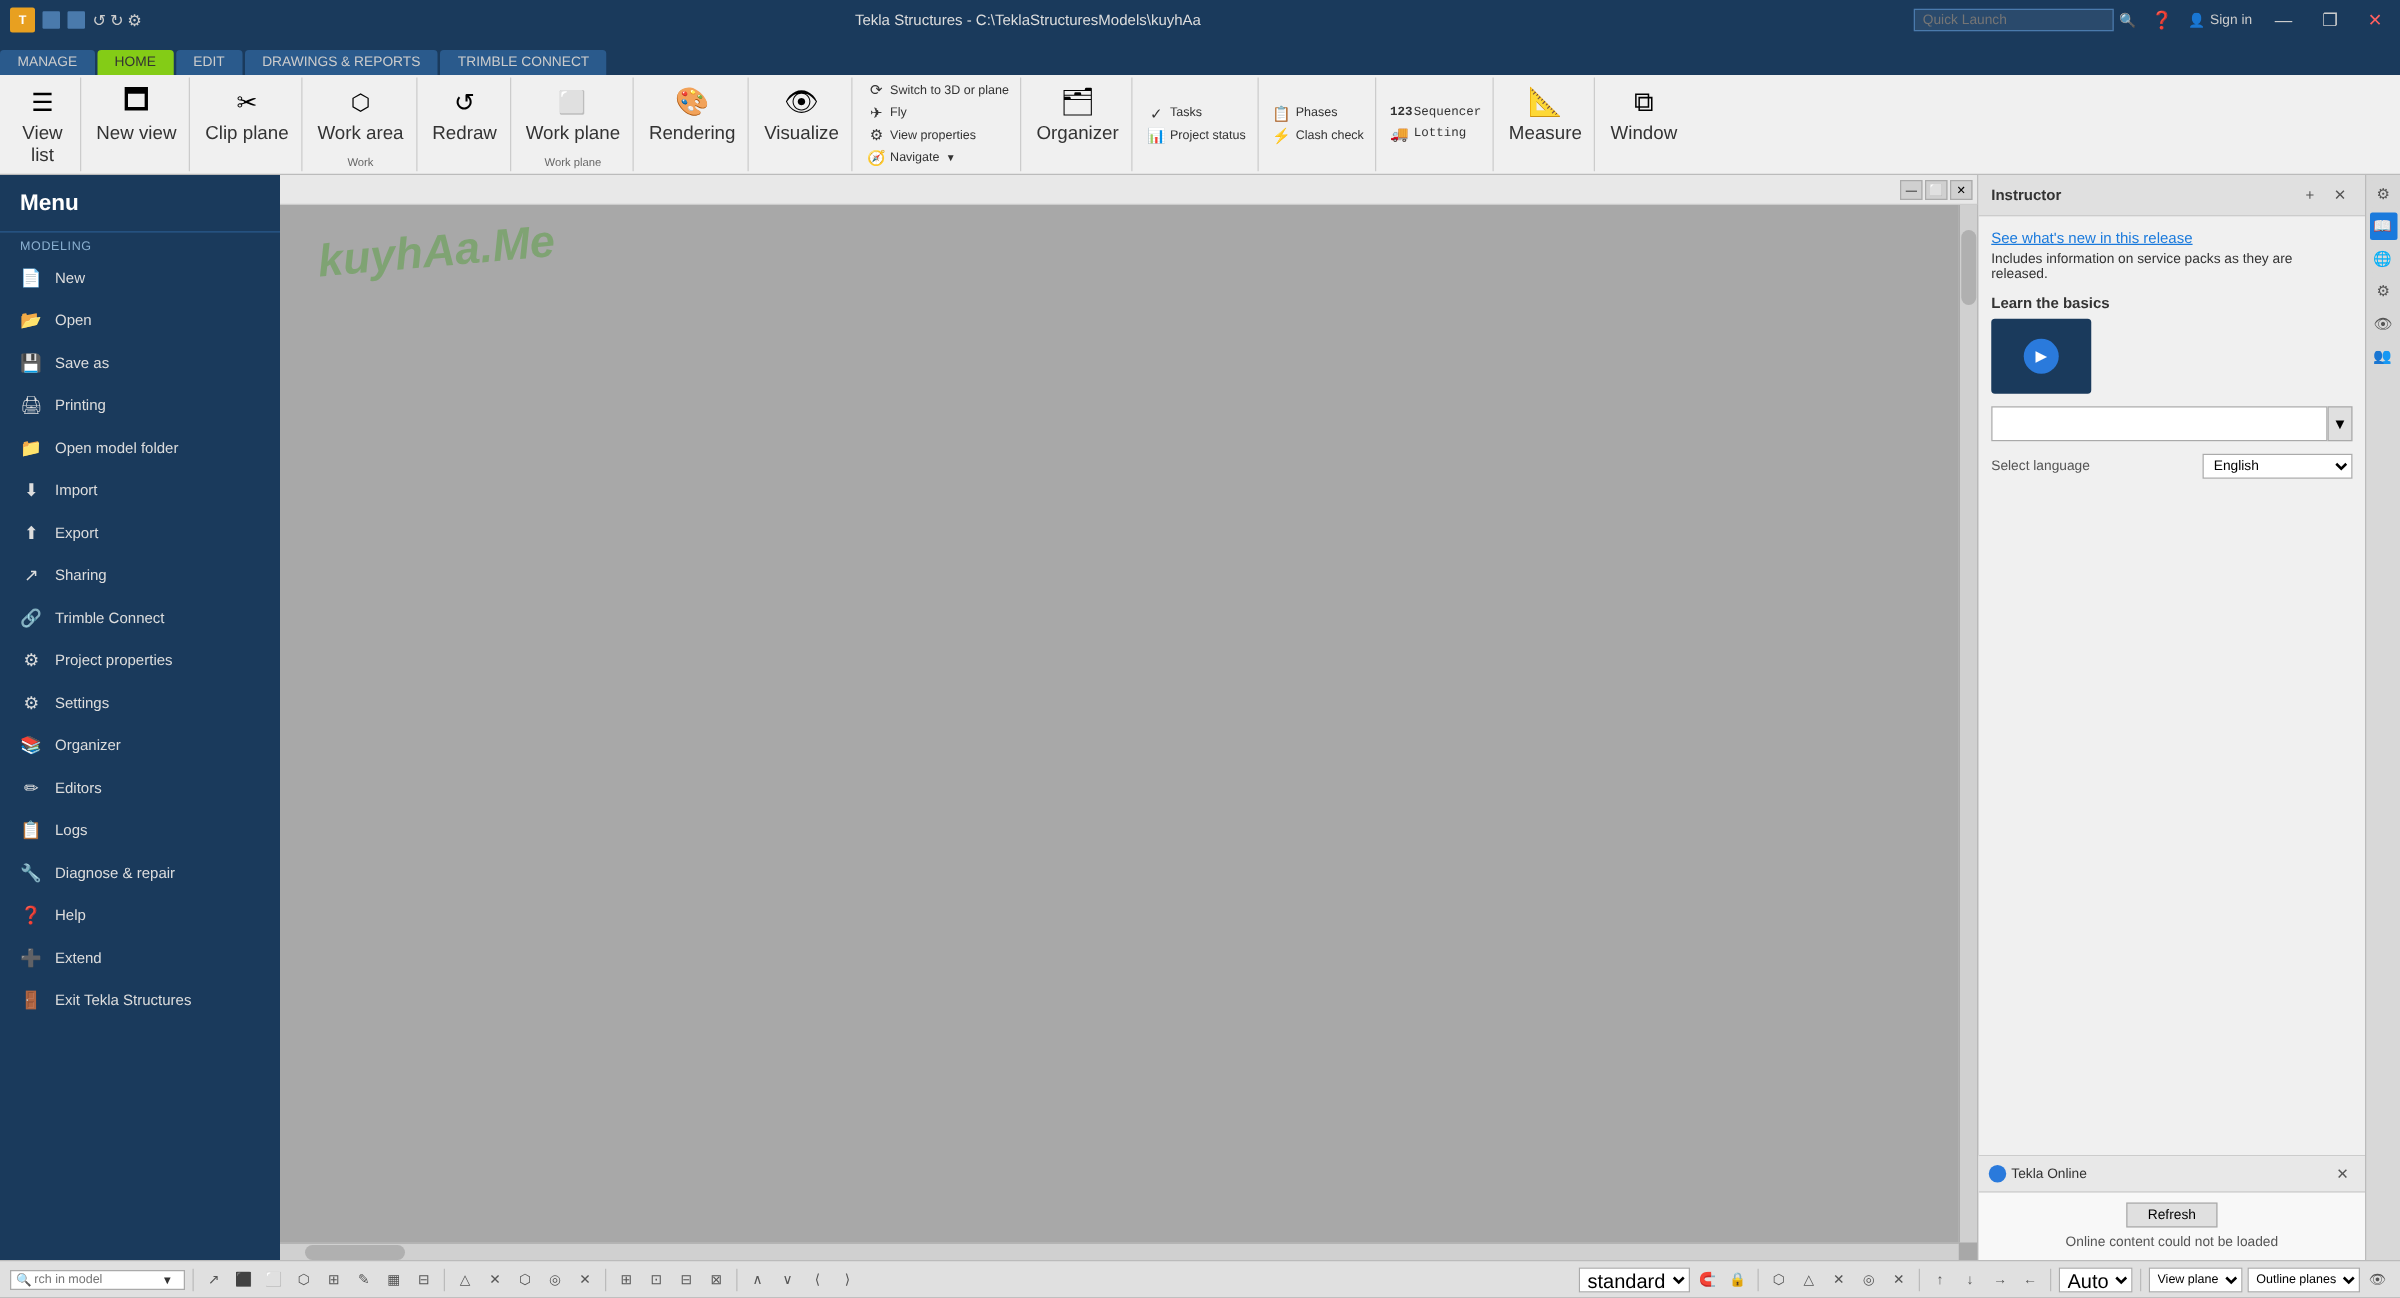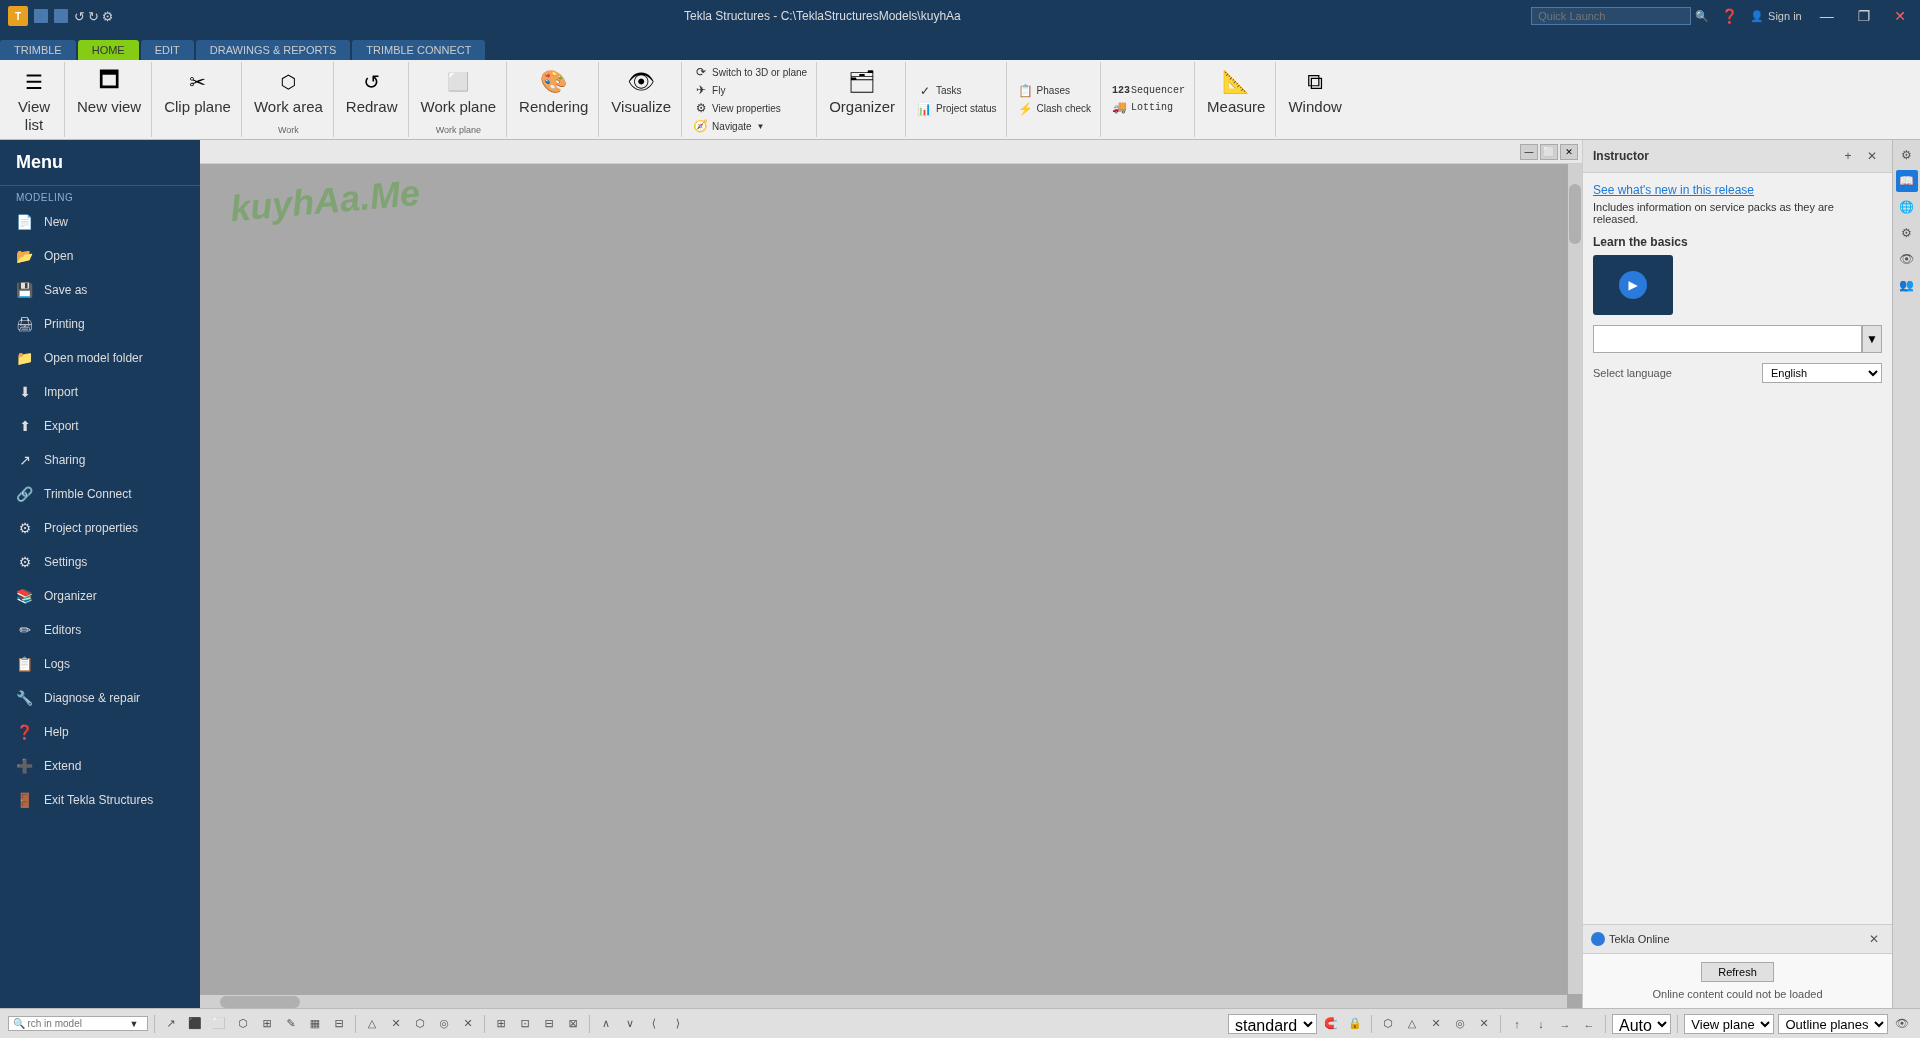--- a/index.html
+++ b/index.html
@@ -103,21 +103,21 @@
     .ribbon-small-icon { font-size: 12px; width: 16px; text-align: center; }
 
     
     .main-layout {
       display: flex;
       height: calc(1038px - 32px - 28px - 80px - 30px);
     }
 
     
     .left-menu {
-      width: 200px;
+      width: 224px;
       background: #1a3a5c;
       color: white;
       display: flex;
       flex-direction: column;
       flex-shrink: 0;
       overflow-y: auto;
     }
     .menu-header {
       padding: 12px 16px;
       font-size: 18px;
@@ -409,26 +409,25 @@
     .bottom-select {
       font-size: 16px;
       border: 1px solid #aaa;
       background: white;
       padding: 1px 2px;
       height: 20px;
     }
     .bottom-toolbar-sep { width: 1px; height: 18px; background: #bbb; margin: 0 2px; }
     .bottom-right { margin-left: auto; display: flex; align-items: center; gap: 4px; }
     .view-select {
-      font-size: 13px;
+      font-size: 10px;
       border: 1px solid #aaa;
       background: white;
       padding: 1px 2px;
       height: 20px;
-      text-align: center;
     }
   </style>
 </head>
 <body>
 
 <div class="titlebar">
   <div class="titlebar-left">
     <div class="titlebar-logo">T</div>
     <div class="titlebar-icon" style="background:#4a7aac;width:14px;height:14px;border-radius:1px;"></div>
     <div class="titlebar-icon" style="background:#4a7aac;width:14px;height:14px;border-radius:1px;"></div>
@@ -449,21 +448,21 @@
       <span>👤</span>
       <span>Sign in</span>
     </div>
     <span class="titlebar-btn">—</span>
     <span class="titlebar-btn">❐</span>
     <span class="titlebar-btn" style="color:#ff6060;">✕</span>
   </div>
 </div>
 
 <div class="menu-tabs">
-  <div class="menu-tab">TRIMBLE</div>
+  <div class="menu-tab">MANAGE</div>
   <div class="menu-tab active">HOME</div>
   <div class="menu-tab">EDIT</div>
   <div class="menu-tab">DRAWINGS &amp; REPORTS</div>
   <div class="menu-tab">TRIMBLE CONNECT</div>
 </div>
 
 <div class="ribbon">
 
   <div class="ribbon-group">
     <div class="ribbon-btn">

